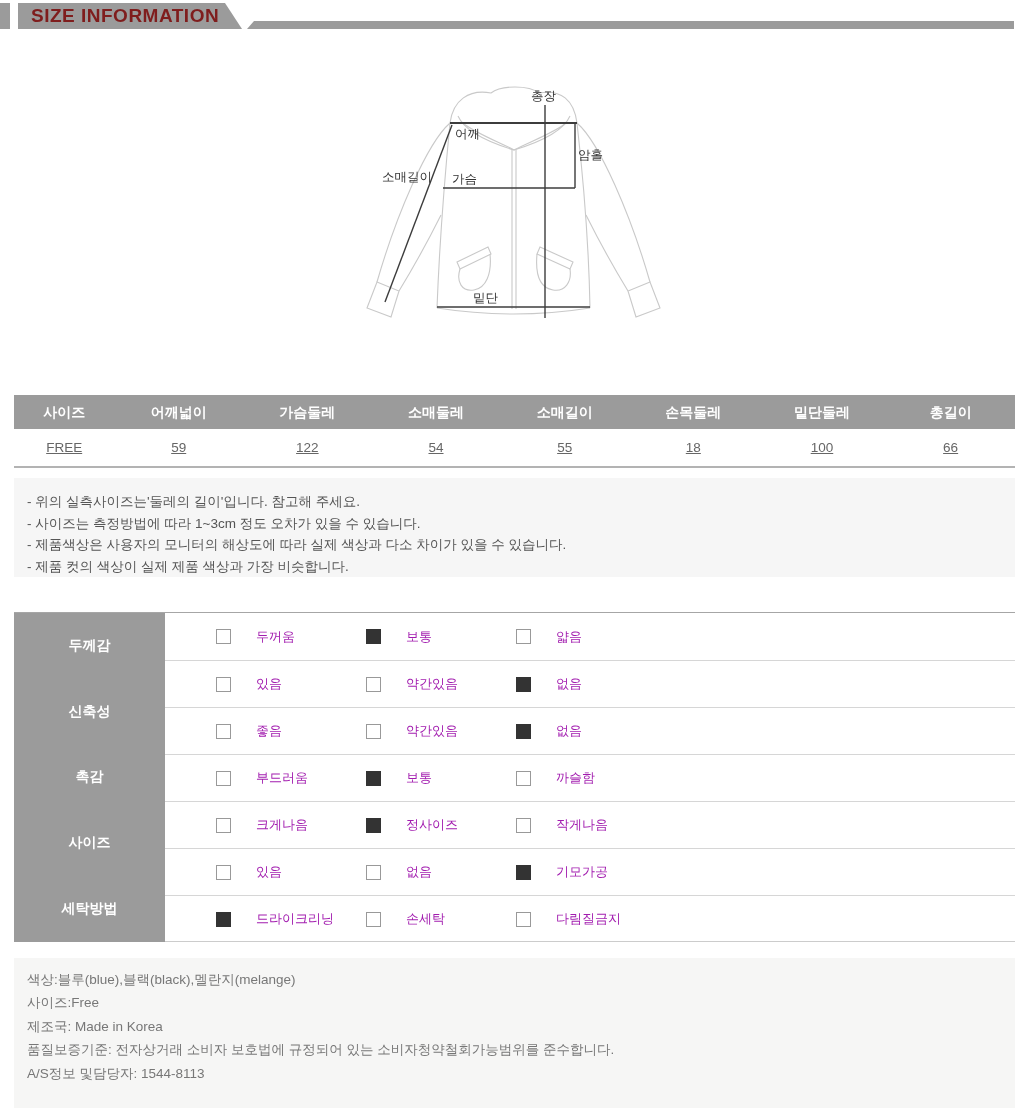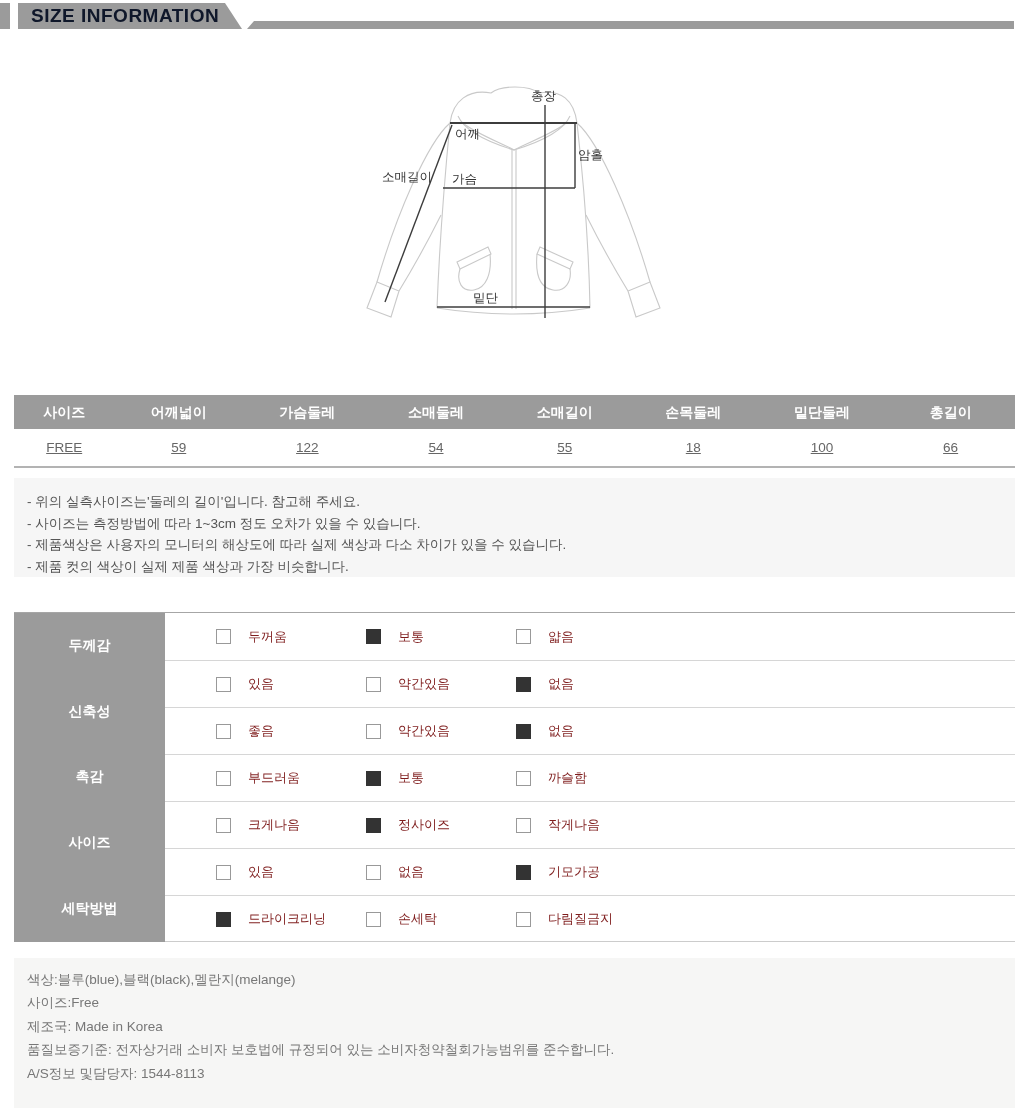--- a/index.html
+++ b/index.html
@@ -4,21 +4,21 @@
 <style>
   * { margin:0; padding:0; box-sizing:border-box; }
   html,body { background:#fff; }
   body { font-family:"Liberation Sans","DejaVu Sans",sans-serif; }
   .page { position:relative; width:1029px; height:1119px; background:#fff; overflow:hidden; }
 
   
   .header-square { position:absolute; left:0; top:3px; width:10px; height:26px; background:#9b9b9b; }
   .header-bar { position:absolute; left:18px; top:3px; width:224px; height:26px; background:#9b9b9b;
     clip-path:polygon(0 0, calc(100% - 17px) 0, 100% 100%, 0 100%);
-    color:#0f172a; font-size:19px; font-weight:bold; letter-spacing:.5px; line-height:26px; padding-left:13px; }
+    color:#7f1d1d; font-size:19px; font-weight:bold; letter-spacing:.5px; line-height:26px; padding-left:13px; }
   .header-tail { position:absolute; left:247px; top:21px; width:767px; height:8px; background:#9b9b9b;
     clip-path:polygon(7px 0, 100% 0, 100% 100%, 0 100%); }
 
   
   .diagram { position:absolute; left:353px; top:80px; width:340px; height:245px; }
   .diagram svg { display:block; width:100%; height:100%; }
   .outline { fill:none; stroke:#c9c9c9; stroke-width:1.1; }
   .measure { fill:none; stroke:#3c3c3c; stroke-width:1.4; }
   .measure-bold { fill:none; stroke:#3c3c3c; stroke-width:2; }
   .dlabel { font-size:12.5px; fill:#333; }
@@ -44,21 +44,21 @@
     display:flex; flex-direction:column; }
   .spec-label { flex:1; display:flex; align-items:center; justify-content:center;
     color:#fff; font-size:14px; font-weight:bold; }
   .spec-rows { margin-left:151px; }
   .spec-row { height:47px; display:flex; align-items:center; border-top:1px solid #d6d6d6; }
   .spec-row:first-child { border-top:none; }
   .spec-option { width:150px; display:flex; align-items:center; }
   .spec-option.o1 { margin-left:51px; }
   .cb { width:15px; height:15px; background:#fff; border:1px solid #999; flex:0 0 auto; }
   .cb.checked { background:#333; border-color:#333; }
-  .opt-label { margin-left:17px; font-size:13px; color:#7f1d1d; white-space:nowrap; }
+  .opt-label { margin-left:25px; font-size:13px; color:#a21caf; white-space:nowrap; }
 
   
   .product-info { position:absolute; left:14px; top:958px; width:1001px; height:150px; background:#f6f6f5;
     padding:10px 0 0 13px; font-size:13.5px; color:#777; line-height:23.4px; }
 </style>
 </head>
 <body>
 
 <div class="page">
 

